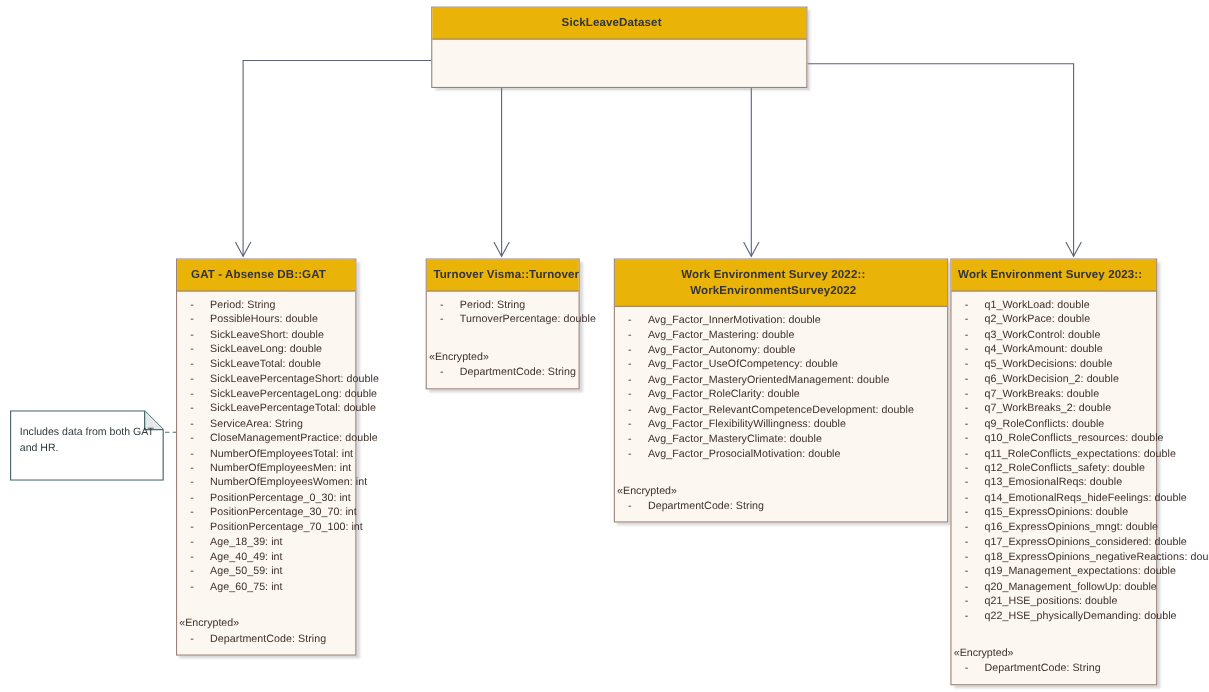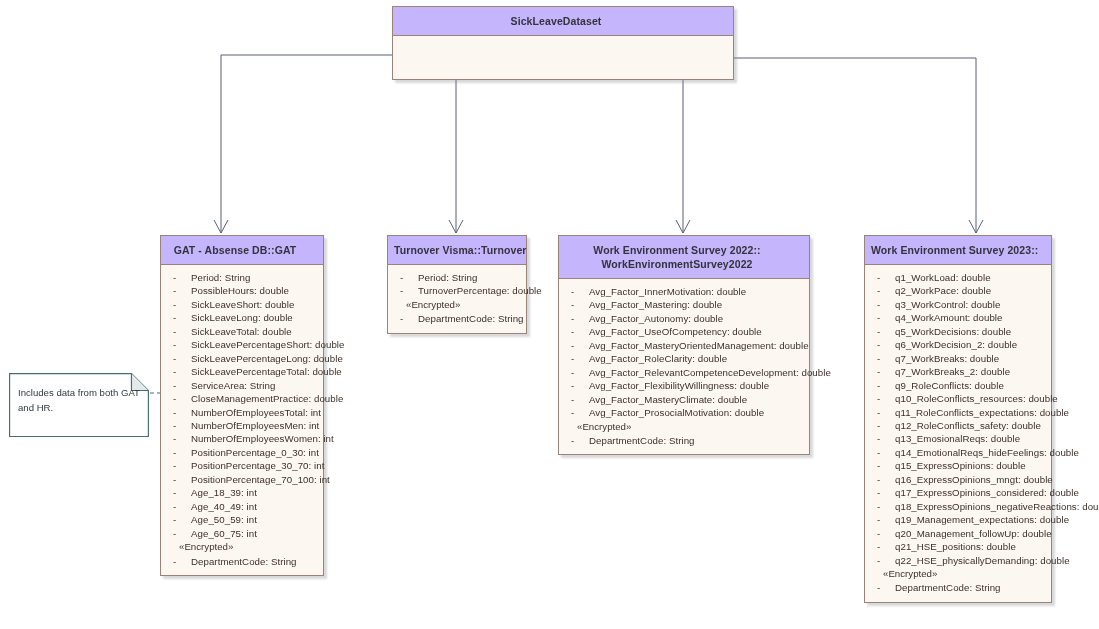--- a/index.html
+++ b/index.html
@@ -32,21 +32,21 @@
   
   .uml-class {
     position: absolute;
     box-sizing: border-box;
     background: #fdf7f1;
     border: 1px solid #9b8378;
     box-shadow: 3px 3px 2px rgba(140,140,145,0.33);
   }
   .uml-header {
     box-sizing: border-box;
-    background: #c4b5fd;
+    background: #eab308;
     border-bottom: 1px solid #9b8378;
     text-align: center;
     color: #33333c;
     font-size: 10.5px;
     font-weight: bold;
     line-height: 14px;
     padding: 7px 20px 7px 6px;
     letter-spacing: 0.1px;
   }
   .uml-header .hline { display: block; white-space: nowrap; }
@@ -65,23 +65,23 @@
   .attr .dash {
     position: absolute;
     left: 12px;
     top: 0;
     color: #3d2f2a;
   }
   .stereotype {
     font-size: 9.7px;
     line-height: 13.45px;
     color: #3d2f2a;
-    padding-left: 18px;
+    padding-left: 2px;
     white-space: nowrap;
-    margin-top: 0;
+    margin-top: 20px;
     margin-bottom: 1px;
   }
 
   
   .uml-note {
     position: absolute;
     box-sizing: border-box;
     background: #ffffff;
     border: 1px solid #4a6b72;
     border-right: none;
@@ -166,21 +166,21 @@
         <div class="uml-header">
           <span class="hline">Turnover Visma::Turnover</span>
         </div>
         <div class="uml-body">
           <div class="attr"><span class="dash">-</span><span>Period: String</span></div>
           <div class="attr"><span class="dash">-</span><span>TurnoverPercentage: double</span></div>
           <div class="stereotype">«Encrypted»</div>
           <div class="attr"><span class="dash">-</span><span>DepartmentCode: String</span></div>
         </div>
       </div>
-      <div class="uml-class" style="left: 558px; top: 235px; width: 252px;">
+      <div class="uml-class" style="left: 558px; top: 235px; width: 304px;">
         <div class="uml-header">
           <span class="hline">Work Environment Survey 2022::</span>
           <span class="hline">WorkEnvironmentSurvey2022</span>
         </div>
         <div class="uml-body">
           <div class="attr"><span class="dash">-</span><span>Avg_Factor_InnerMotivation: double</span></div>
           <div class="attr"><span class="dash">-</span><span>Avg_Factor_Mastering: double</span></div>
           <div class="attr"><span class="dash">-</span><span>Avg_Factor_Autonomy: double</span></div>
           <div class="attr"><span class="dash">-</span><span>Avg_Factor_UseOfCompetency: double</span></div>
           <div class="attr"><span class="dash">-</span><span>Avg_Factor_MasteryOrientedManagement: double</span></div>

